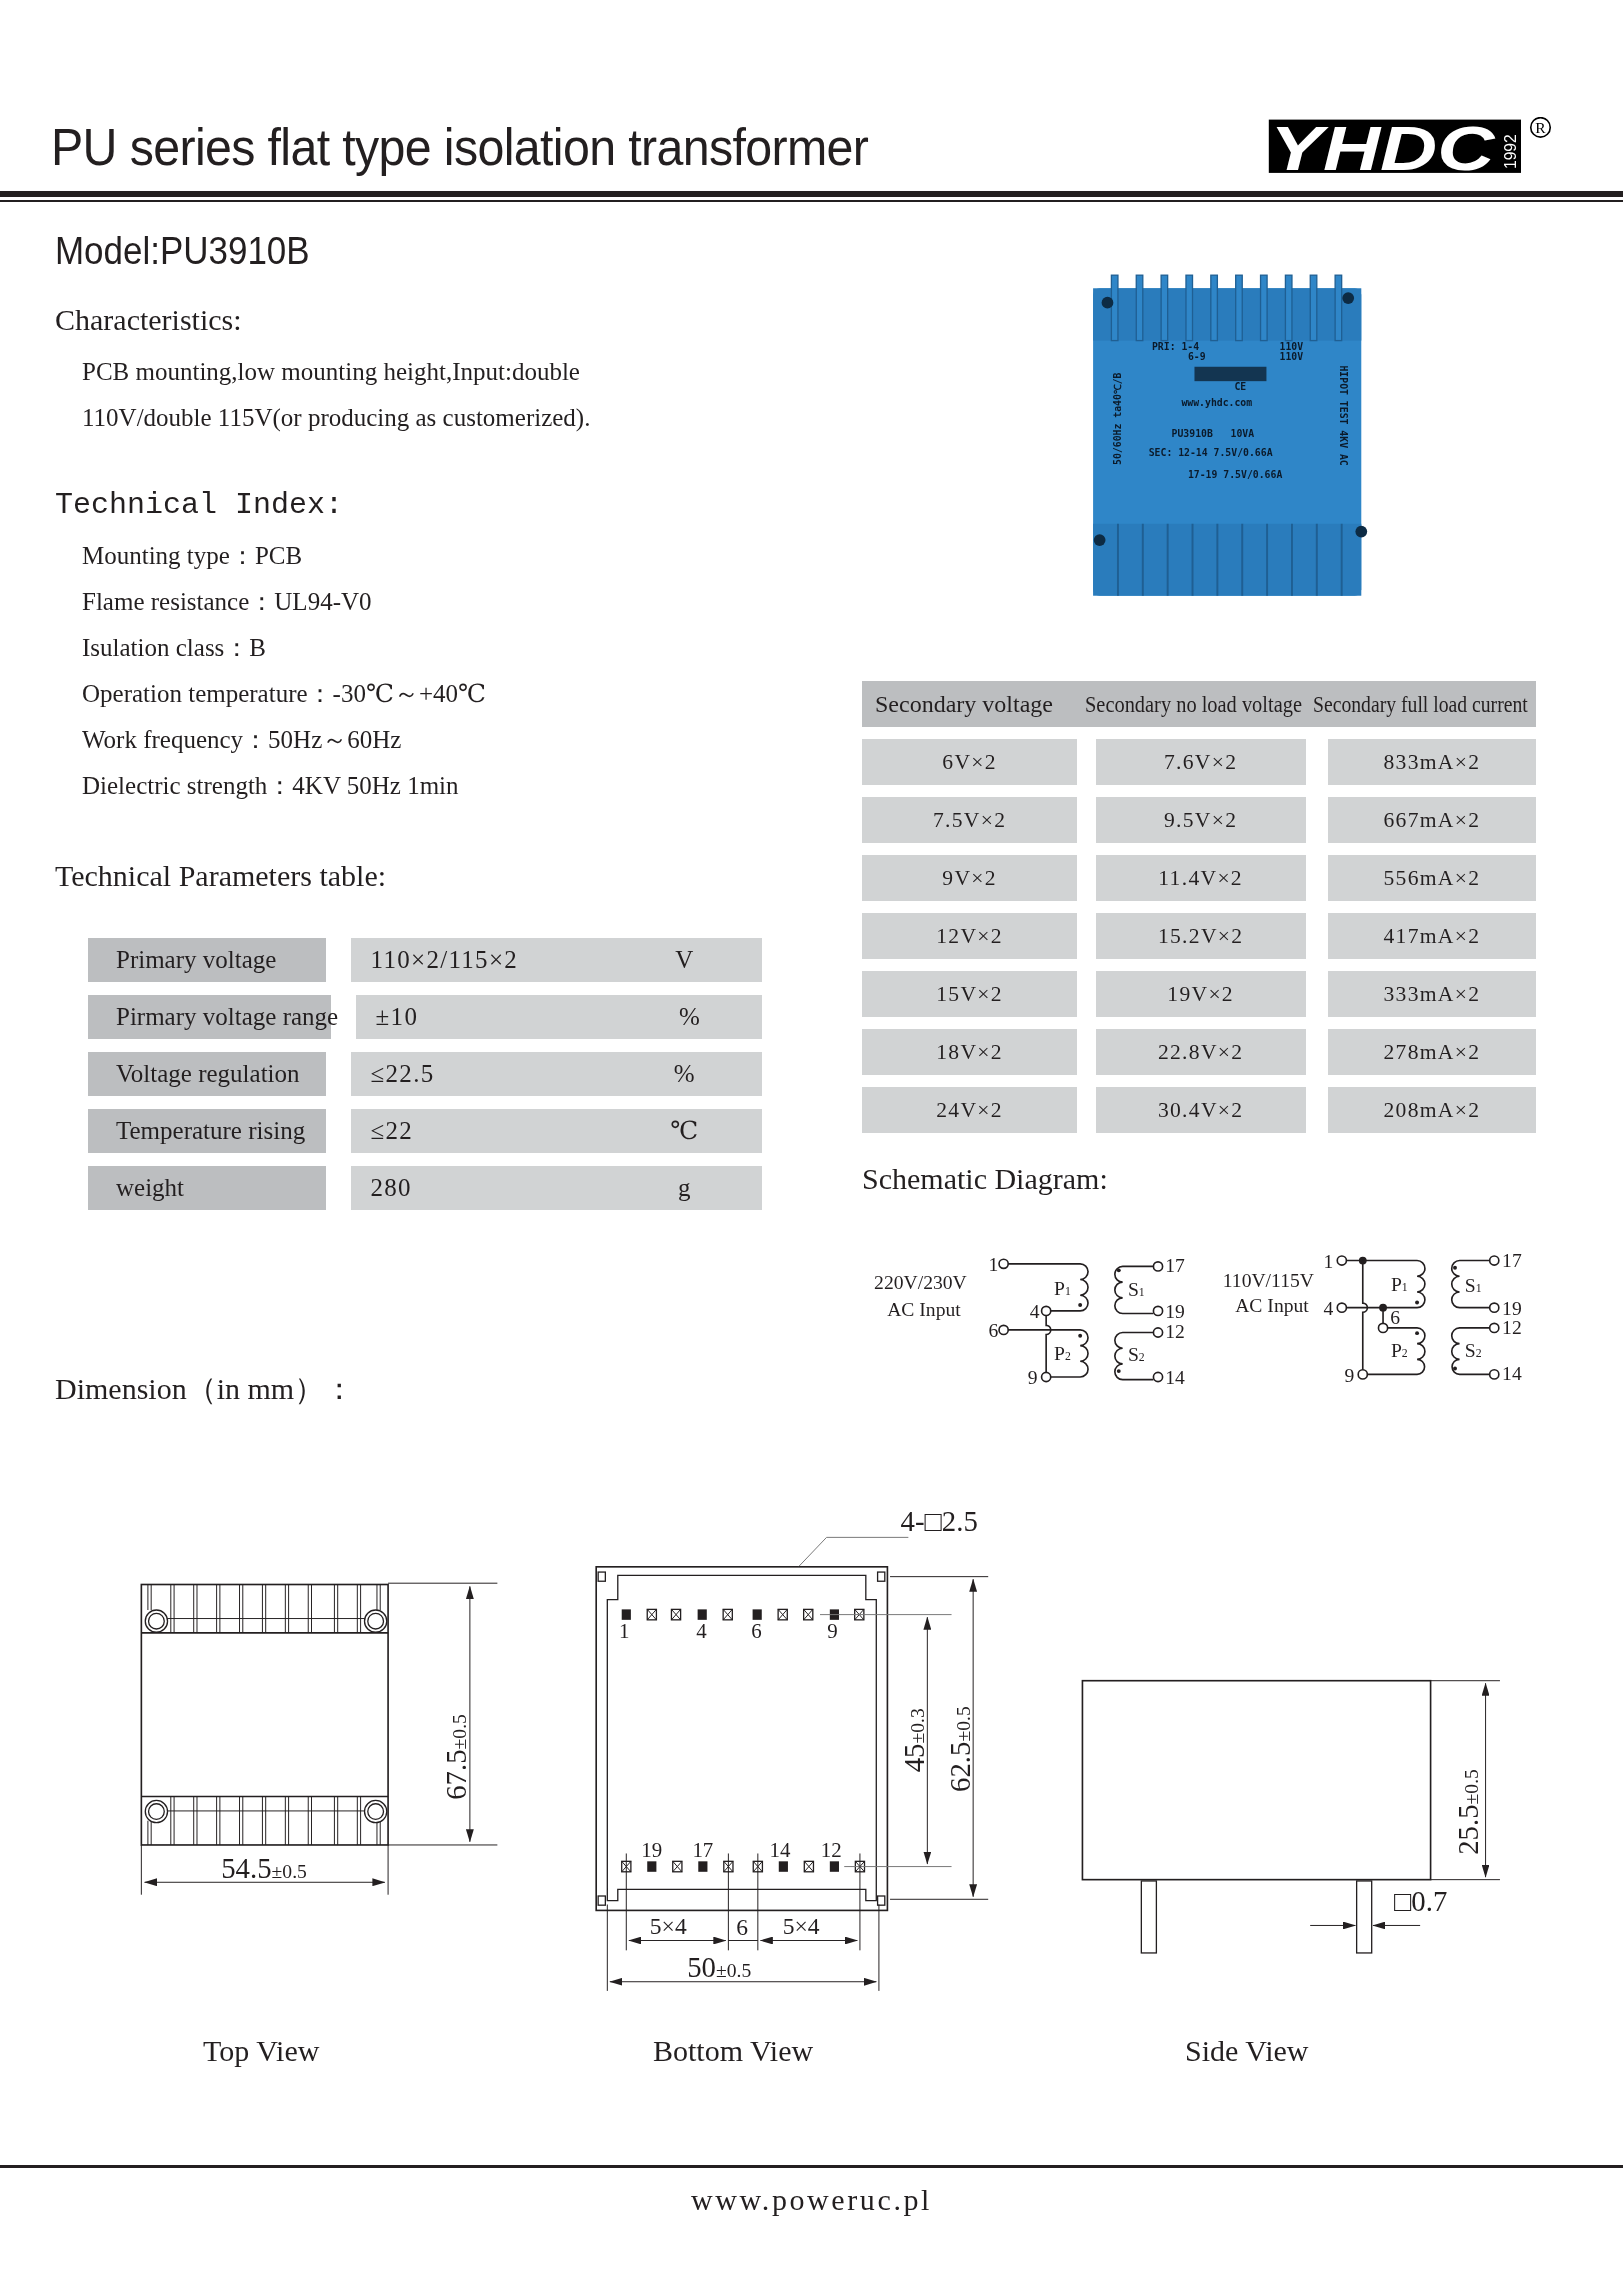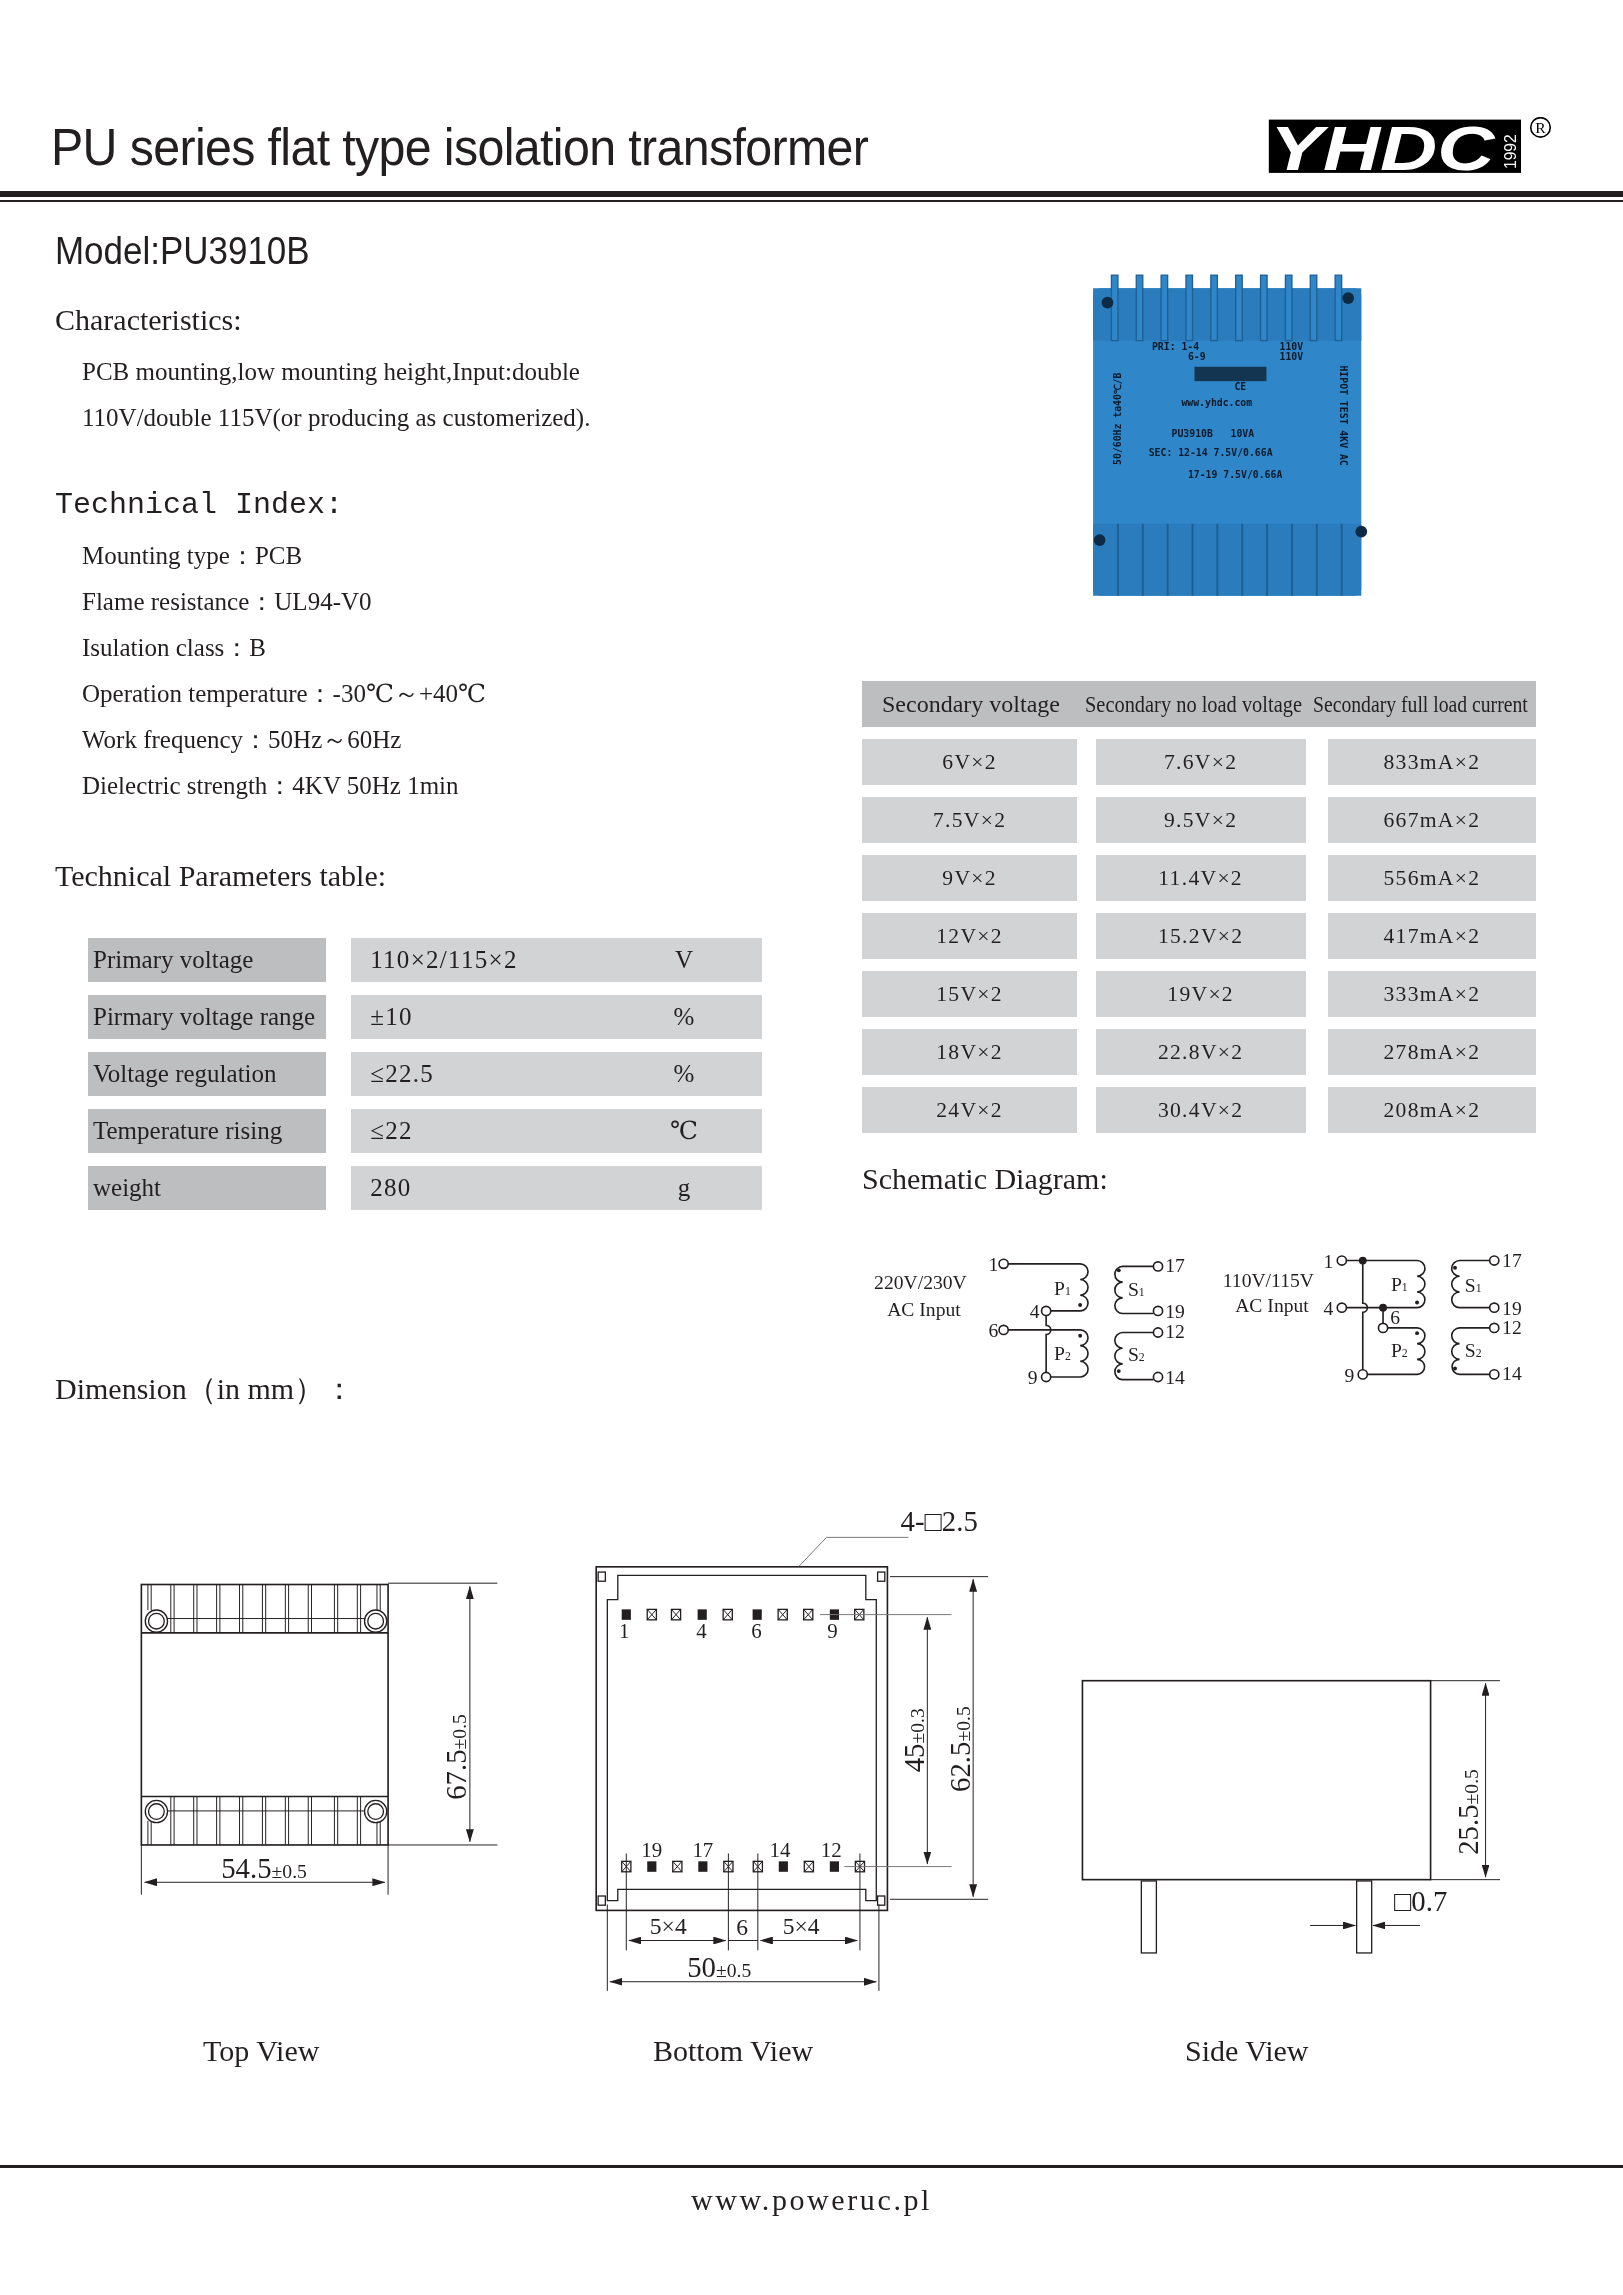--- a/index.html
+++ b/index.html
@@ -22,30 +22,30 @@
 
   #char-heading { left: 55px; top: 303px; }
   #char-text { left: 82px; top: 349px; }
   #ti-heading { left: 55px; top: 488px; font-family: Liberation Mono, monospace; }
   #ti-list { left: 82px; top: 533px; }
   #tp-heading { left: 55px; top: 859px; }
 
   
   #param-table { left: 88px; top: 938px; width: 674px; }
   .prow { display: flex; height: 44px; margin-bottom: 13px; }
-  .plabel { width: 243px; background: #bcbec0; font-size: 25px; line-height: 44px; padding-left: 5px; box-sizing: border-box; white-space: nowrap; }
+  .plabel { width: 243px; background: #bcbec0; font-size: 25px; line-height: 44px; padding-left: 28px; box-sizing: border-box; white-space: nowrap; }
   .pval { margin-left: 25px; width: 421px; background: #d1d3d4; font-size: 25px; line-height: 44px; position: relative; letter-spacing: 1.3px; }
   .pval .v { position: absolute; left: 19.6px; }
   .pval .u { position: absolute; left: 308px; width: 52px; text-align: center; }
 
   
   #sec-table { left: 862px; top: 681px; width: 674px; }
   .shead { display: flex; height: 46px; background: #bcbec0; align-items: center; margin-bottom: 11.8px; }
   .shead div { font-size: 24px; white-space: nowrap; }
-  .sh1 { width: 229px; padding-left: 20px; box-sizing: border-box; }
+  .sh1 { width: 229px; padding-left: 13px; box-sizing: border-box; }
   .sh2 { width: 223px; transform: scaleX(0.85); transform-origin: left center; padding-left: 0px; }
   .sh3 { width: 223px; transform: scaleX(0.82); transform-origin: left center; margin-left: 5.2px; }
   .srow { display: flex; height: 46px; margin-bottom: 12px; }
   .scell { background: #d1d3d4; font-size: 21.6px; line-height: 46px; text-align: center; letter-spacing: 1.3px; }
   .sc1 { width: 216px; }
   .sc2 { width: 211px; margin-left: 18.3px; }
   .sc3 { width: 209px; margin-left: 22px; }
 
   #schem-heading { left: 862px; top: 1162px; }
   #schem-svg { left: 864px; top: 1237px; width: 694px; height: 157px; }

